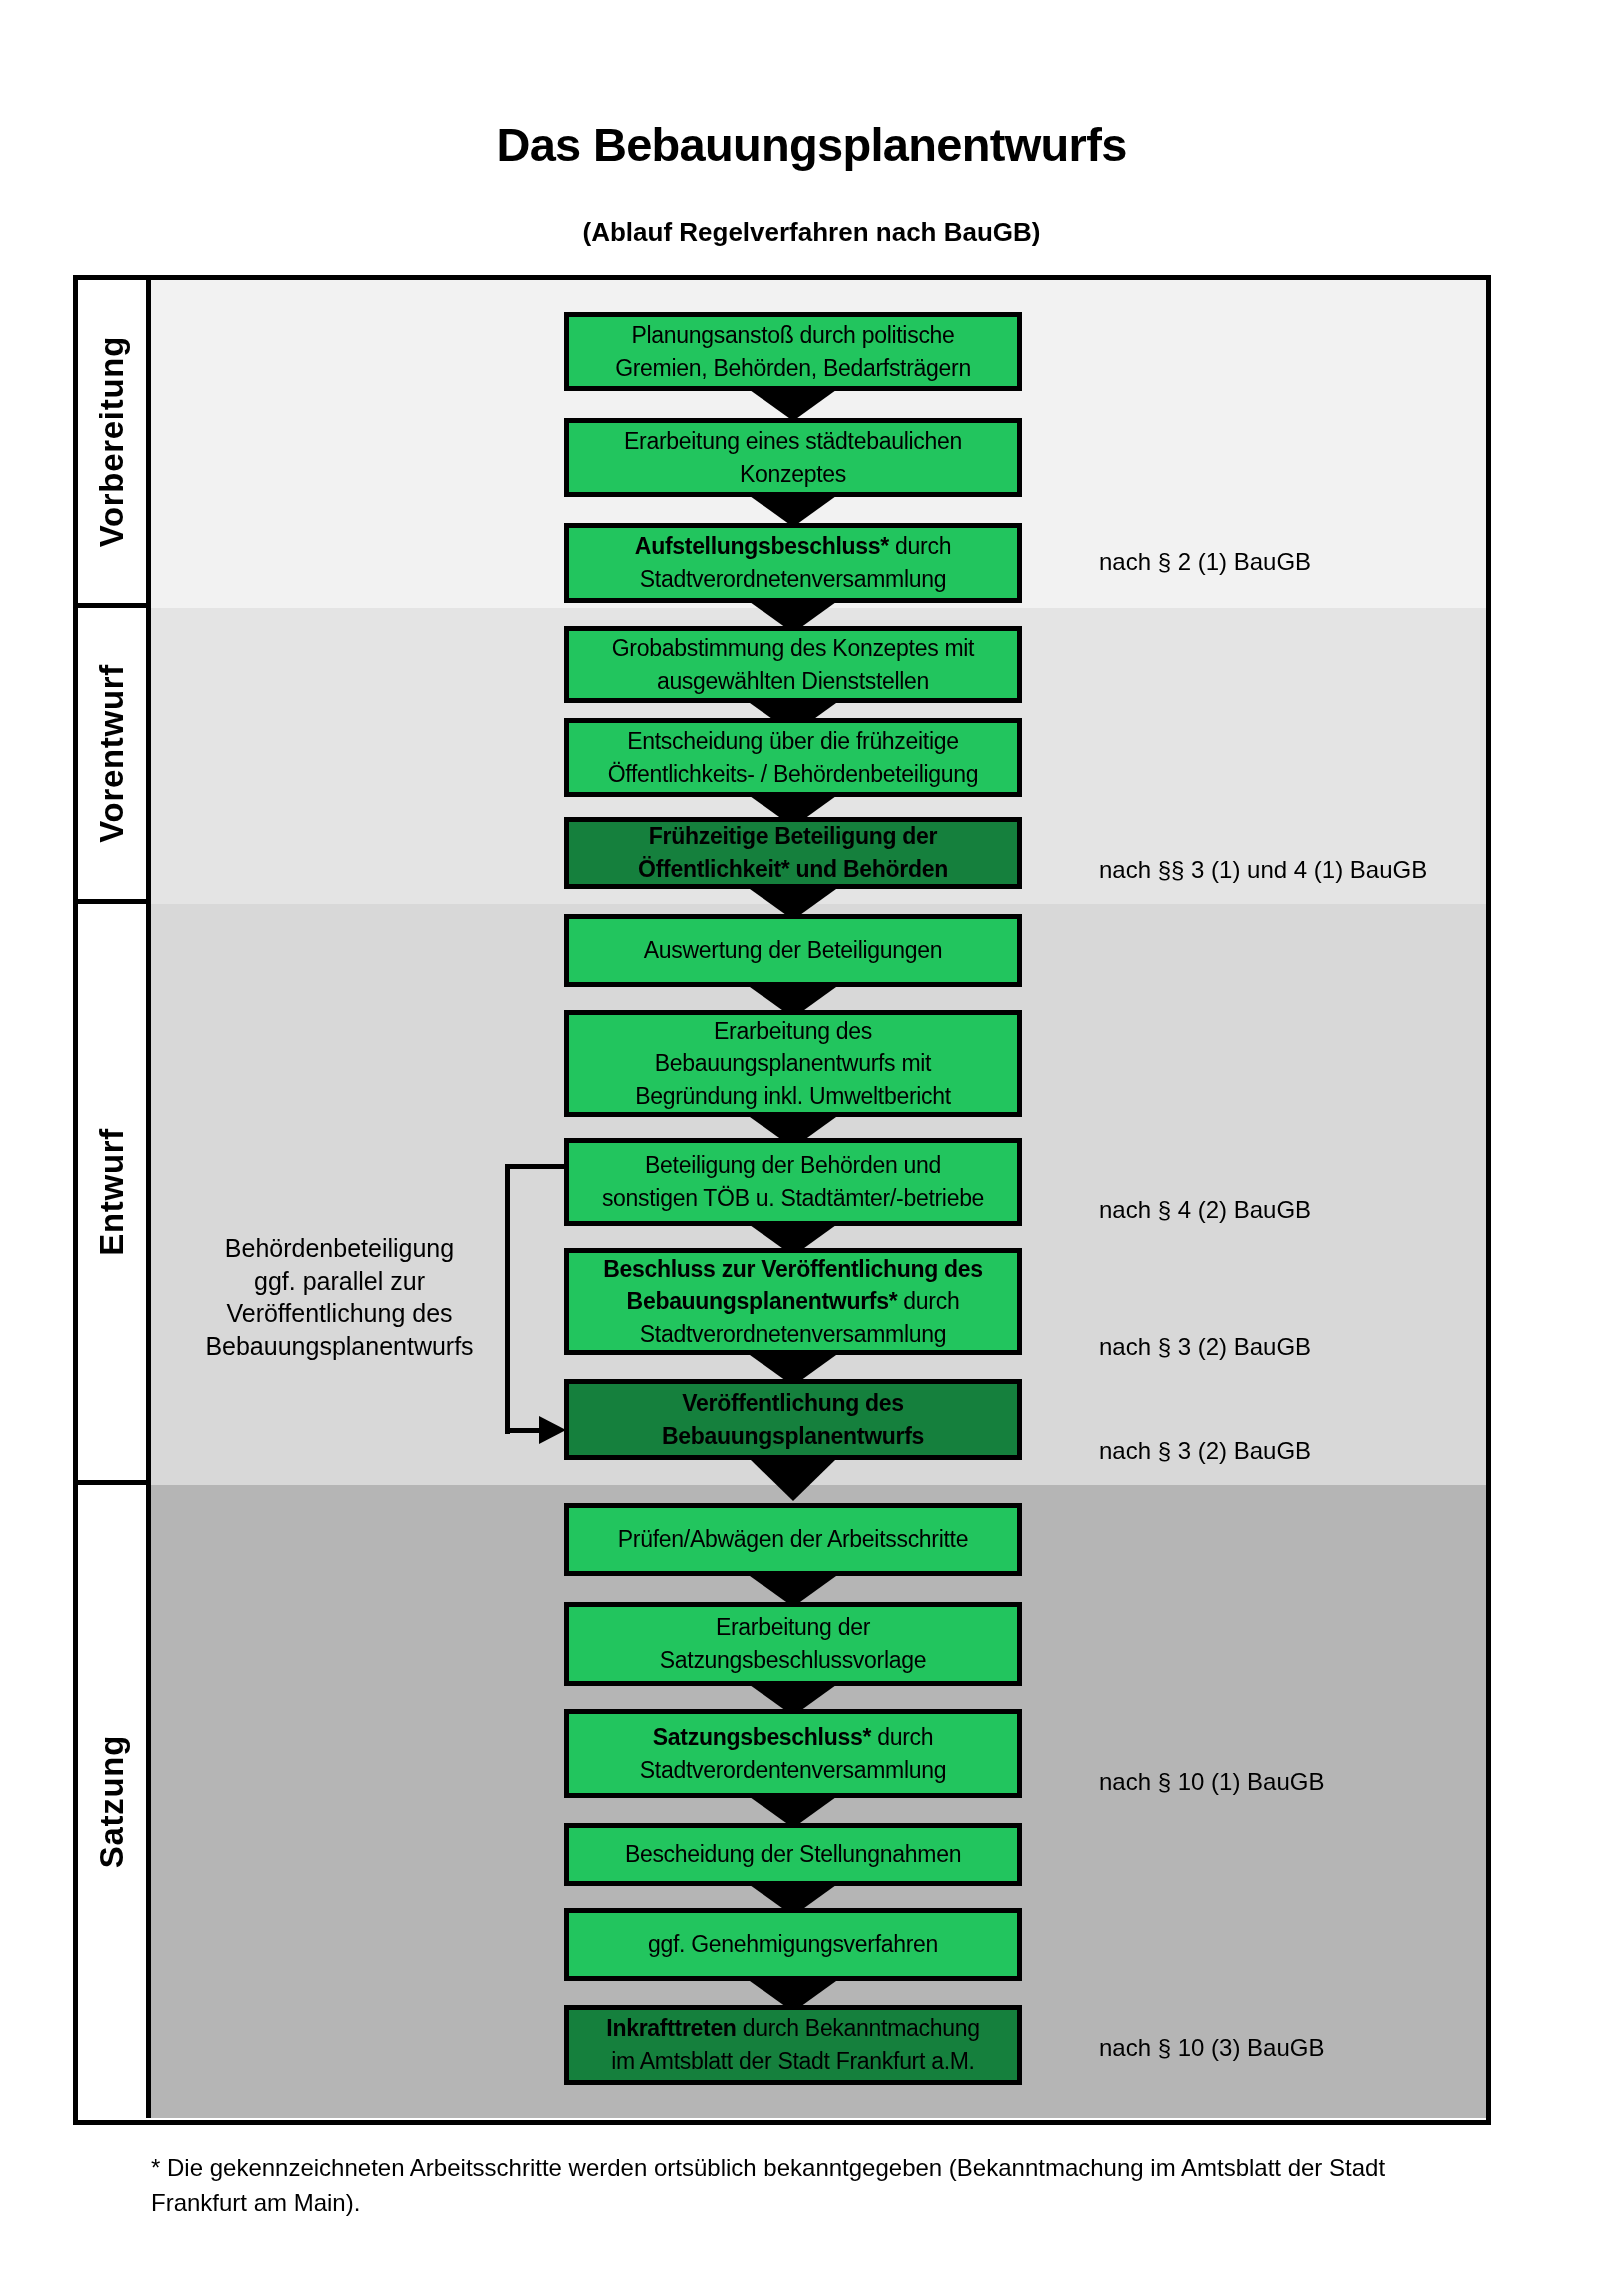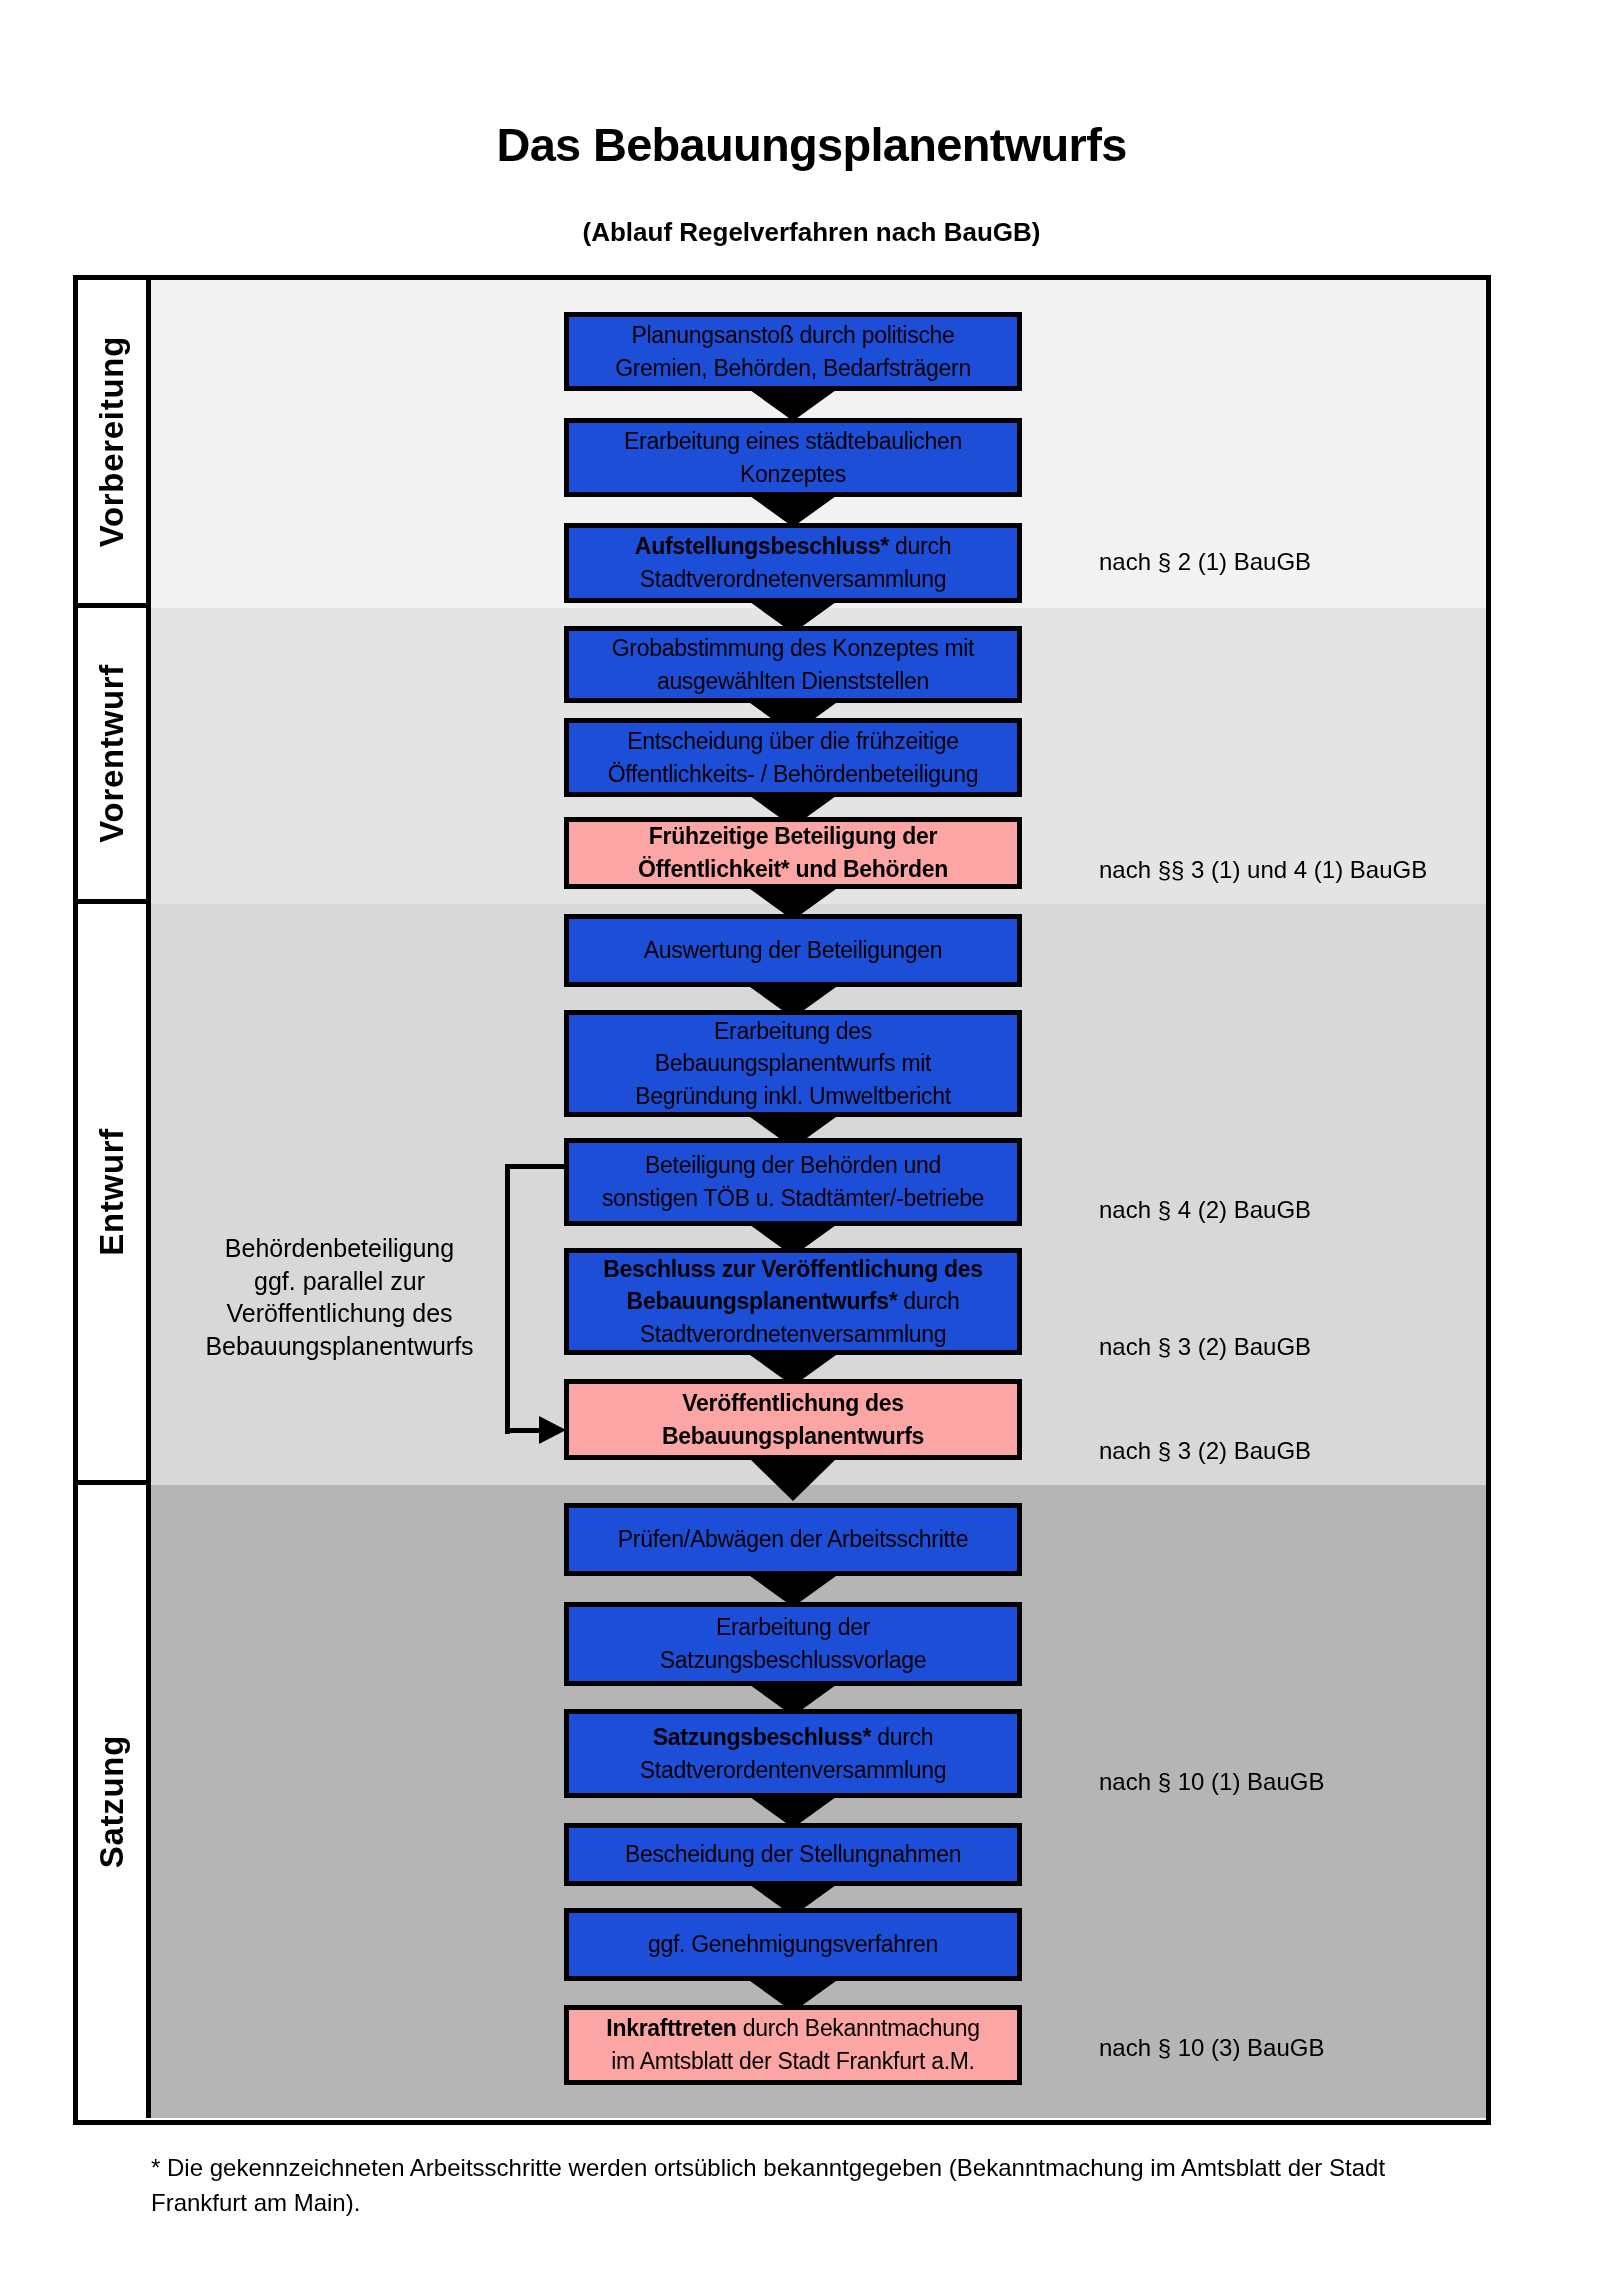--- a/index.html
+++ b/index.html
@@ -32,27 +32,27 @@
   .pc1 { top: 0;      height: 328px; border-bottom: 5.2px solid #000; }
   .pc2 { top: 328px;  height: 296px; border-bottom: 5.2px solid #000; }
   .pc3 { top: 624px;  height: 581px; border-bottom: 5.2px solid #000; }
   .pc4 { top: 1205px; height: 633px; }
   .phase-label {
     writing-mode: vertical-rl; transform: rotate(180deg);
     font-size: 33px; font-weight: bold; white-space: nowrap; letter-spacing: 0.7px;
   }
   .box {
     position: absolute; left: 486px; width: 458px;
-    background: #1d4ed8; border: 5.2px solid #000;
+    background: #22c55e; border: 5.2px solid #000;
     display: flex; align-items: center; justify-content: center;
     text-align: center; font-size: 23px; line-height: 1.42; letter-spacing: -0.3px;
   }
   .box-text { white-space: pre-line; width: 100%; padding: 0 1.3px; }
   .box .bd { font-weight: bold; }
-  .box.blue { background: #fca5a5; }
+  .box.blue { background: #15803d; }
   .arrow {
     position: absolute; width: 0; height: 0;
     border-left: 43px solid transparent; border-right: 43px solid transparent;
     border-top: 31px solid #000; left: 672px;
   }
   .arrow.tall { border-top-width: 42px; }
   .ref {
     position: absolute; left: 1021px; width: 419px;
     font-size: 24px; white-space: nowrap;
   }

